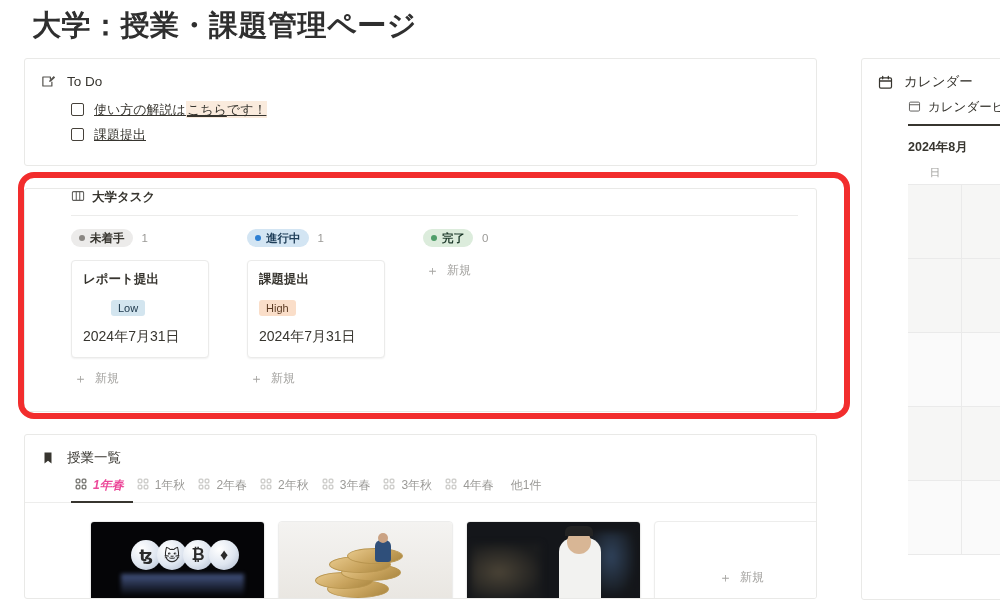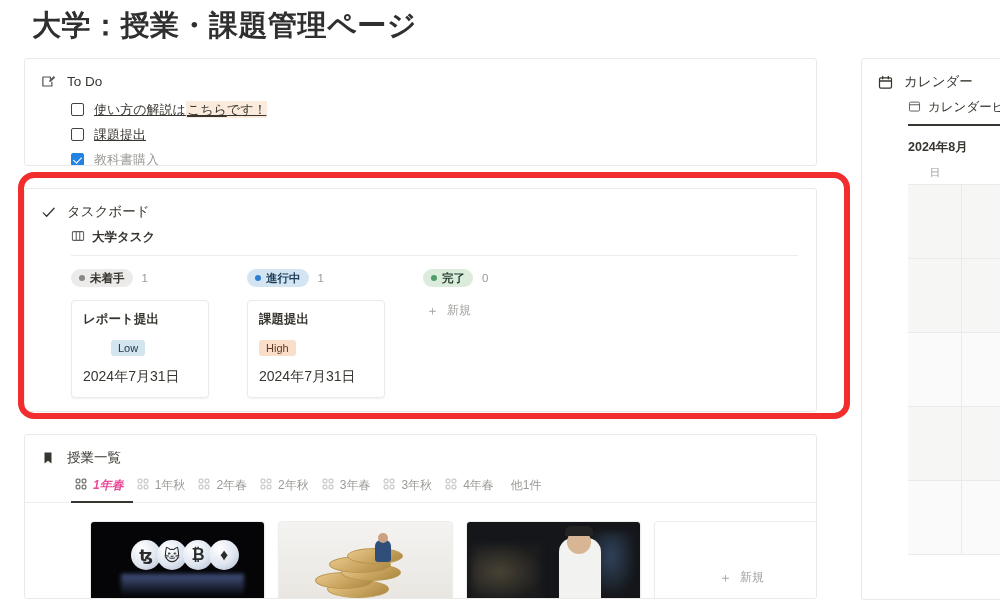--- a/index.html
+++ b/index.html
@@ -286,36 +286,24 @@
       </div>
       <div class="todo-list">
         <div class="todo-row">
           <span class="cb"></span>
           <span class="txt"><span>使い方の解説は</span><span class="hl"><a href="#">こちら</a><span>です！</span></span></span>
         </div>
         <div class="todo-row">
           <span class="cb"></span>
           <span class="txt">課題提出</span>
         </div>
-        <div class="todo-row done">
-          <span class="cb checked"></span>
-          <span class="txt">教科書購入</span>
-        </div>
       </div>
     </div>
 
     <div class="card board-card">
-      <div class="section-head">
-        <span class="ico">
-          <svg width="15" height="15" viewBox="0 0 16 16" fill="none">
-            <path d="M2.4 8.4 6 12 14 3.4" stroke="#37352f" stroke-width="1.4" stroke-linecap="round" stroke-linejoin="round"></path>
-          </svg>
-        </span>
-        <span class="label">タスクボード</span>
-      </div>
 
       <div class="board-sub">
         <span class="ico">
           <svg width="14" height="14" viewBox="0 0 16 16" fill="none">
             <rect x="1.6" y="3" width="12.8" height="10" rx="1.2" stroke="#5f5e5b" stroke-width="1.2"></rect>
             <path d="M6 3v10M10 3v10" stroke="#5f5e5b" stroke-width="1.2"></path>
           </svg>
         </span>
         <span>大学タスク</span>
       </div>

